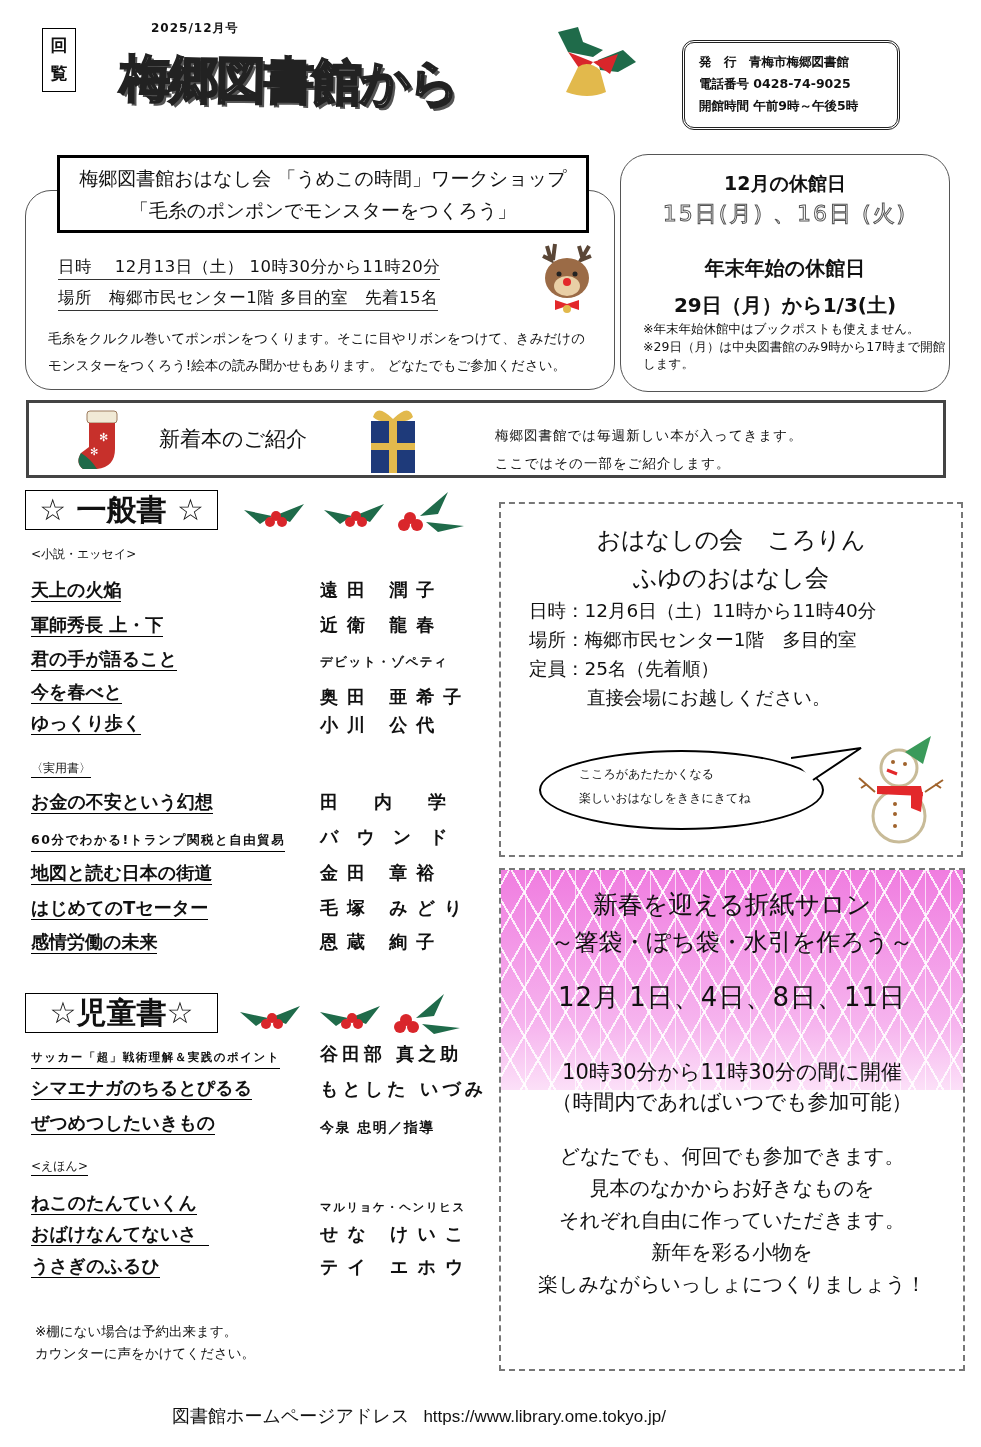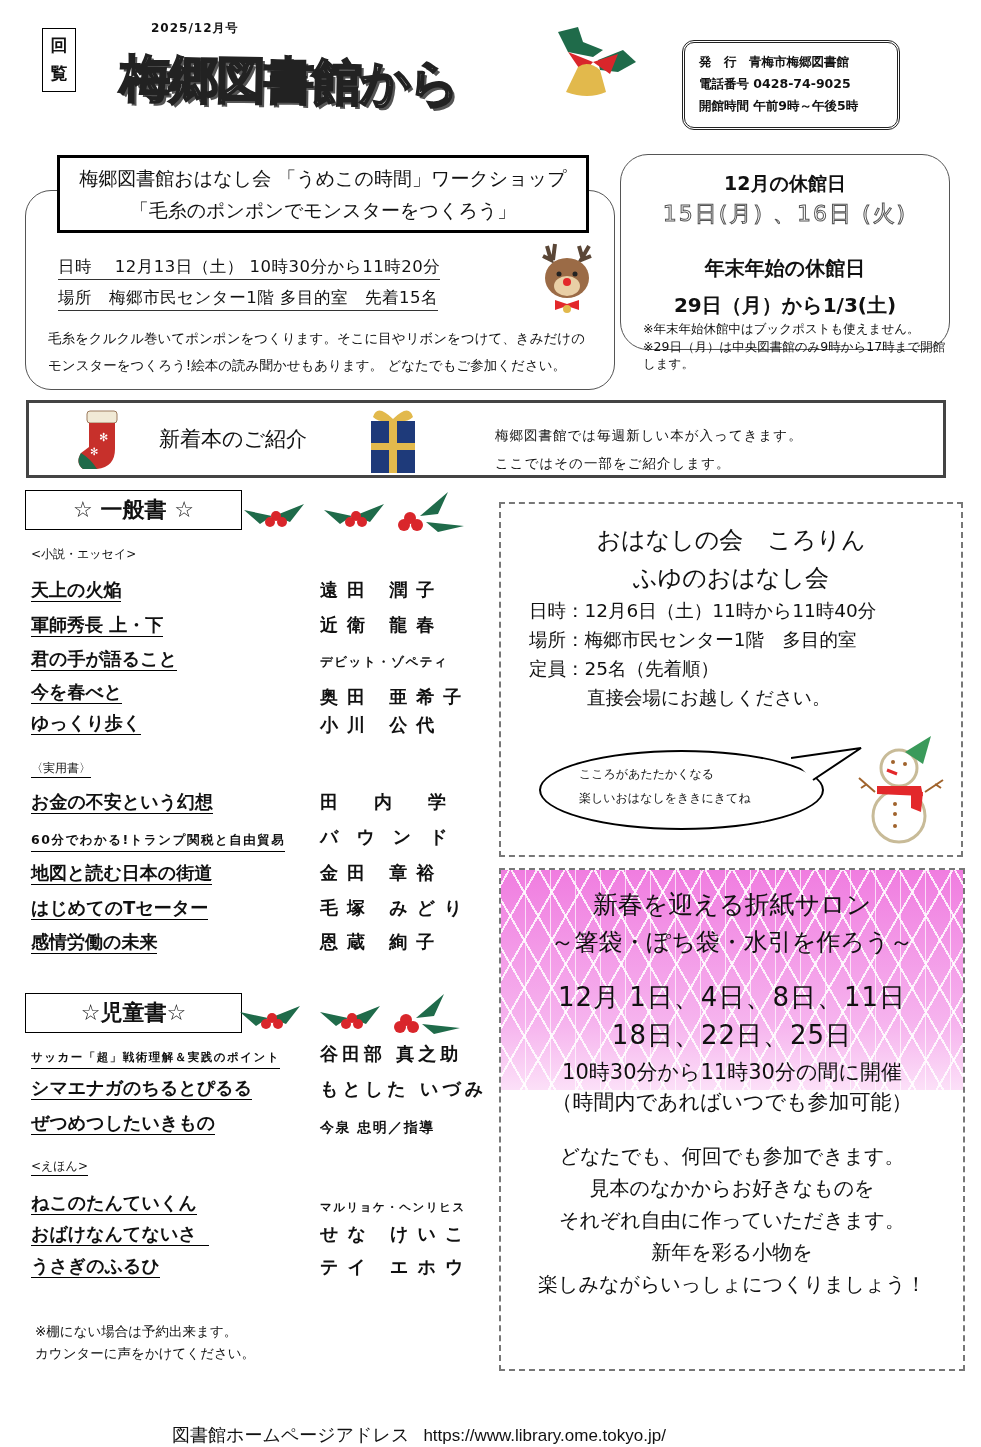--- a/index.html
+++ b/index.html
@@ -16,33 +16,33 @@
   .pubbox { left:682px; top:40px; width:218px; height:90px; border:3px double #222;
             border-radius:12px; box-sizing:border-box; padding:8px 0 0 14px;
             font-size:12.5px; font-weight:bold; line-height:22px; }
   .ws-outer { left:25px; top:190px; width:590px; height:200px; border:1.5px solid #555;
               border-radius:26px; box-sizing:border-box; }
   .ws-title { left:57px; top:155px; width:532px; height:78px; border:3px solid #000;
               background:#fff; box-sizing:border-box; text-align:center;
               font-size:19px; line-height:32px; padding-top:4px; }
   .ws-line { left:58px; font-size:16.5px; border-bottom:1.5px solid #333; padding-bottom:1px; letter-spacing:0.5px;}
   .ws-desc { left:48px; top:325px; width:560px; font-size:13.5px; line-height:27px; }
-  .closed { left:620px; top:154px; width:330px; height:196px; border:1.5px solid #555;
+  .closed { left:620px; top:154px; width:330px; height:238px; border:1.5px solid #555;
             border-radius:28px; box-sizing:border-box; text-align:center; }
   .closed .h { font-size:19px; font-weight:bold; margin-top:16px; }
   .closed .outline { font-size:22px; color:#fff; -webkit-text-stroke:1px #555; letter-spacing:2px; margin-top:2px; }
   .closed .h2 { font-size:20px; font-weight:bold; margin-top:26px; }
   .closed .h3 { font-size:20px; font-weight:bold; margin-top:10px; }
   .closed .note { text-align:left; font-size:12.5px; padding-left:22px; line-height:17px; margin-top:1px; }
   .newbooks { left:26px; top:400px; width:920px; height:78px; border:3px solid #444;
               box-sizing:border-box; }
   .newbooks .label { position:absolute; left:130px; top:22px; font-size:21px; }
   .newbooks .text { position:absolute; left:466px; top:18px; font-size:13.5px; line-height:28px; letter-spacing:1px; }
-  .sechead { left:25px; width:217px; height:40px; border:1.5px solid #000; box-sizing:border-box;
-             font-size:22px; font-weight:bold; text-align:center; line-height:38px; }
+  .sechead { left:25px; width:193px; height:40px; border:1.5px solid #000; box-sizing:border-box;
+             font-size:30px; font-weight:bold; text-align:center; line-height:38px; }
   .cat { left:31px; font-size:12px; }
   .cat.ul { border-bottom:1.5px solid #000; }
   .title { left:31px; font-size:18px; font-weight:bold; border-bottom:1.5px solid #000; line-height:22px; }
   .author { left:320px; font-size:18px; font-weight:bold; letter-spacing:9px; line-height:22px;text-align:center; }
   .small { font-size:12.5px !important; letter-spacing:1.5px !important; }
   .footnote { left:35px; top:1320px; font-size:13.5px; line-height:22px; }
   .ohanashi { left:499px; top:502px; width:464px; height:355px; border:2px dashed #777; box-sizing:border-box; }
   .oh-title { position:absolute; left:0; width:100%; text-align:center; font-size:24px; }
   .oh-line { position:absolute; left:28px; font-size:18.5px; }
   .bubble { position:absolute; left:38px; top:246px; width:285px; height:80px; border:2px solid #000;
@@ -50,21 +50,21 @@
   .bubble-text { position:absolute; left:78px; top:258px; font-size:12px; line-height:24px; }
   .origami { left:499px; top:868px; width:466px; height:503px; border:2px dashed #777; box-sizing:border-box; overflow:hidden; }
   .origami .bg { position:absolute; left:0; top:0; width:100%; height:220px;
      background:
        repeating-linear-gradient(60deg, transparent 0 22px, rgba(255,255,255,0.85) 22px 24px),
        repeating-linear-gradient(-60deg, transparent 0 22px, rgba(255,255,255,0.85) 22px 24px),
        repeating-linear-gradient(90deg, transparent 0 24px, rgba(255,255,255,0.7) 24px 25px),
        linear-gradient(#f07de0, #f6b4ee 70%, #fce0f8);
   }
   .or-line { position:absolute; left:0; width:100%; text-align:center; }
-  .footer { left:172px; top:1404px; font-size:18px;margin-top:19px; }
+  .footer { left:172px; top:1404px; font-size:18px; }
   .footer .url { margin-left:14px; font-size:17px; font-family:"Liberation Sans", sans-serif; }
 </style>
 </head>
 <body>
 
 <div class="abs kairan">
   <div>回</div>
   <div>覧</div>
 </div>
 <div class="abs issue">2025/12月号</div>
@@ -242,21 +242,20 @@
     <path d="M22 60 L6 46 M14 52 L8 56" stroke="#a0632c" stroke-width="2"></path>
     <path d="M72 60 L90 48 M82 52 L88 56" stroke="#a0632c" stroke-width="2"></path>
   </svg>
 </div>
 
 <div class="abs origami">
   <div class="bg"></div>
   <div class="or-line" style="top:18px;font-size:25px">新春を迎える折紙サロン</div>
   <div class="or-line" style="top:56px;font-size:24px">～箸袋・ぽち袋・水引を作ろう～</div>
   <div class="or-line" style="top:110px;font-size:26px;letter-spacing:1px">12月 1日、4日、8日、11日</div>
-  <div class="or-line" style="top:148px;font-size:26px;letter-spacing:1px">18日、22日、25日</div>
   <div class="or-line" style="top:188px;font-size:21px">10時30分から11時30分の間に開催</div>
   <div class="or-line" style="top:218px;font-size:21px">（時間内であればいつでも参加可能）</div>
   <div class="or-line" style="top:273px;font-size:20px">どなたでも、何回でも参加できます。</div>
   <div class="or-line" style="top:305px;font-size:20px">見本のなかからお好きなものを</div>
   <div class="or-line" style="top:337px;font-size:20px">それぞれ自由に作っていただきます。</div>
   <div class="or-line" style="top:369px;font-size:20px">新年を彩る小物を</div>
   <div class="or-line" style="top:401px;font-size:20px">楽しみながらいっしょにつくりましょう！</div>
 </div>
 
 <div class="abs footer">

